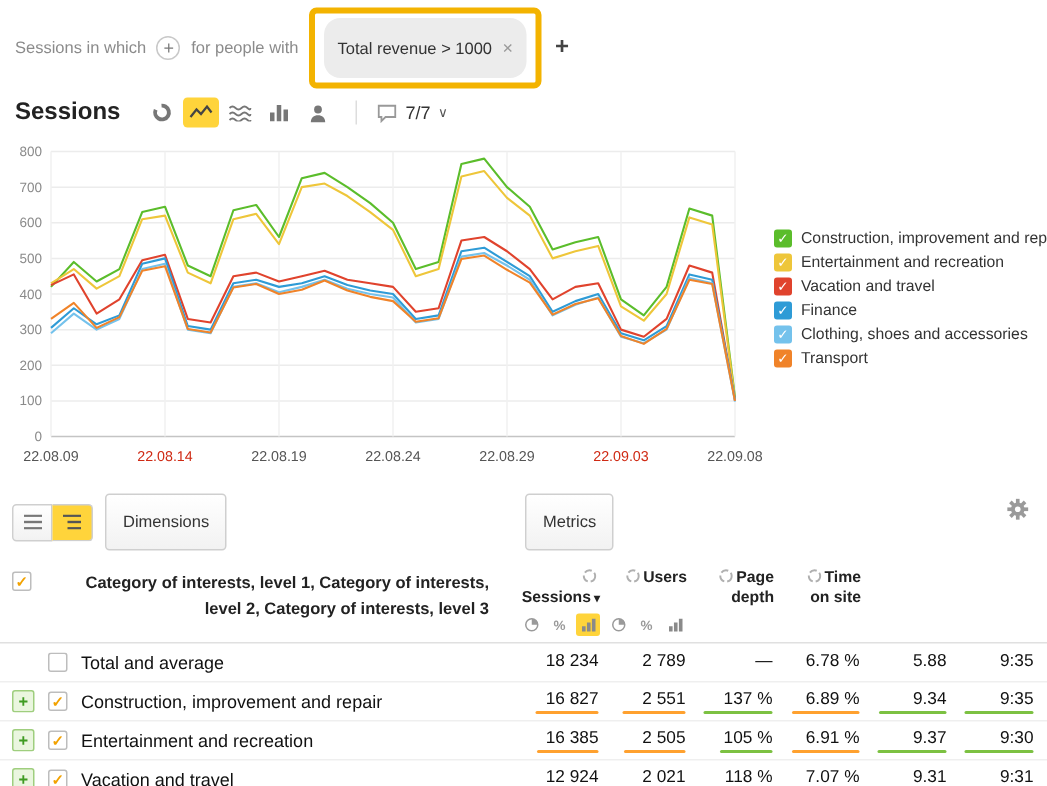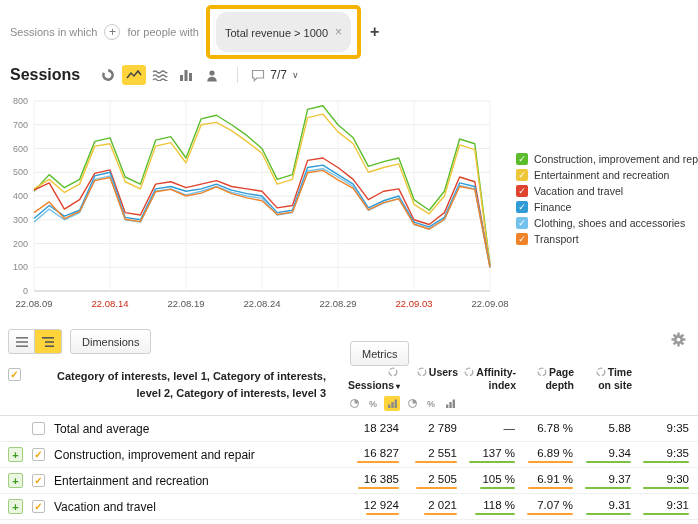--- a/index.html
+++ b/index.html
@@ -32,29 +32,29 @@
   .chart-section { display: flex; padding: 2px 4px 0 2px; }
   .chart-section svg { overflow: visible; }
   .legend { margin: 62px 0 0 8px; display: flex; flex-direction: column; gap: 4px; }
   .legend-item { display: flex; align-items: center; gap: 6px; font-size: 10.5px; color: #333; white-space: nowrap; cursor: pointer; }
   .legend-check { width: 12px; height: 12px; border-radius: 2px; display: inline-flex; align-items: center; justify-content: center;
     color: #fff; font-size: 9px; flex: none; }
   .legend-check::after { content: "✓"; }
 
   
   .table-toolbar { position: relative; display: flex; align-items: center; gap: 8px; padding: 8px 8px 6px; margin-top: 4px; }
-  .btn { height: 25px; border: 1px solid #cfcfcf; background: linear-gradient(#fff, #f2f2f2); border-radius: 3px;
+  .btn { height: 38px; border: 1px solid #cfcfcf; background: linear-gradient(#fff, #f2f2f2); border-radius: 3px;
     font-size: 11px; padding: 0 11px; color: #333; cursor: pointer; font-family: inherit; }
   .seg-group { display: flex; }
   .seg-btn { width: 27px; height: 25px; border: 1px solid #cfcfcf; background: linear-gradient(#fff, #f2f2f2);
     display: inline-flex; align-items: center; justify-content: center; cursor: pointer; }
   .seg-btn:first-child { border-radius: 3px 0 0 3px; }
   .seg-btn:last-child { border-radius: 0 3px 3px 0; border-left: none; }
   .seg-btn.selected { background: #ffd43b; }
-  .metrics-btn { position: absolute; left: 350px; top: 20px; }
+  .metrics-btn { position: absolute; left: 350px; top: 8px; }
   .goal-btn { position: absolute; left: 408px; top: 6px; }
   .gear { position: absolute; right: 12px; top: 11px; cursor: pointer; }
 
   
   .thead { display: grid; grid-template-columns: 340px repeat(6, 58px); padding: 6px 0 0 8px; border-bottom: 1px solid #e0e0e0; }
   .thead-left { display: flex; gap: 9px; padding-top: 2px; }
   .dim-title { font-size: 11px; font-weight: bold; line-height: 1.5; padding-right: 22px; text-align: right; }
   .checkbox { width: 13px; height: 13px; border: 1px solid #bdbdbd; border-radius: 2px; background: #fff; flex: none;
     display: inline-flex; align-items: center; justify-content: center; font-size: 10px; color: #f2a200; font-weight: bold; cursor: pointer; }
   .checkbox.checked::after { content: "✓"; }
@@ -295,26 +295,20 @@
               <rect x="1" y="6.5" width="2.4" height="3.5"></rect>
               <rect x="4.3" y="4" width="2.4" height="6"></rect>
               <rect x="7.6" y="1.5" width="2.4" height="8.5"></rect>
             </svg>
           </span>
         </div>
       </div>
       <div class="thcell">
         <div class="thlabel"><svg width="10" height="10" viewBox="0 0 10 10">
             <circle cx="5" cy="5" r="3.8" fill="none" stroke="#b0b0b0" stroke-width="1.3" stroke-dasharray="5 2"></circle>
-          </svg><span>Affinity-index</span></div>
-        <div class="thicons"></div>
-      </div>
-      <div class="thcell">
-        <div class="thlabel"><svg width="10" height="10" viewBox="0 0 10 10">
-            <circle cx="5" cy="5" r="3.8" fill="none" stroke="#b0b0b0" stroke-width="1.3" stroke-dasharray="5 2"></circle>
           </svg><span>Page depth</span></div>
         <div class="thicons"></div>
       </div>
       <div class="thcell">
         <div class="thlabel"><svg width="10" height="10" viewBox="0 0 10 10">
             <circle cx="5" cy="5" r="3.8" fill="none" stroke="#b0b0b0" stroke-width="1.3" stroke-dasharray="5 2"></circle>
           </svg><span>Time on site</span></div>
         <div class="thicons"></div>
       </div>
     </div>

